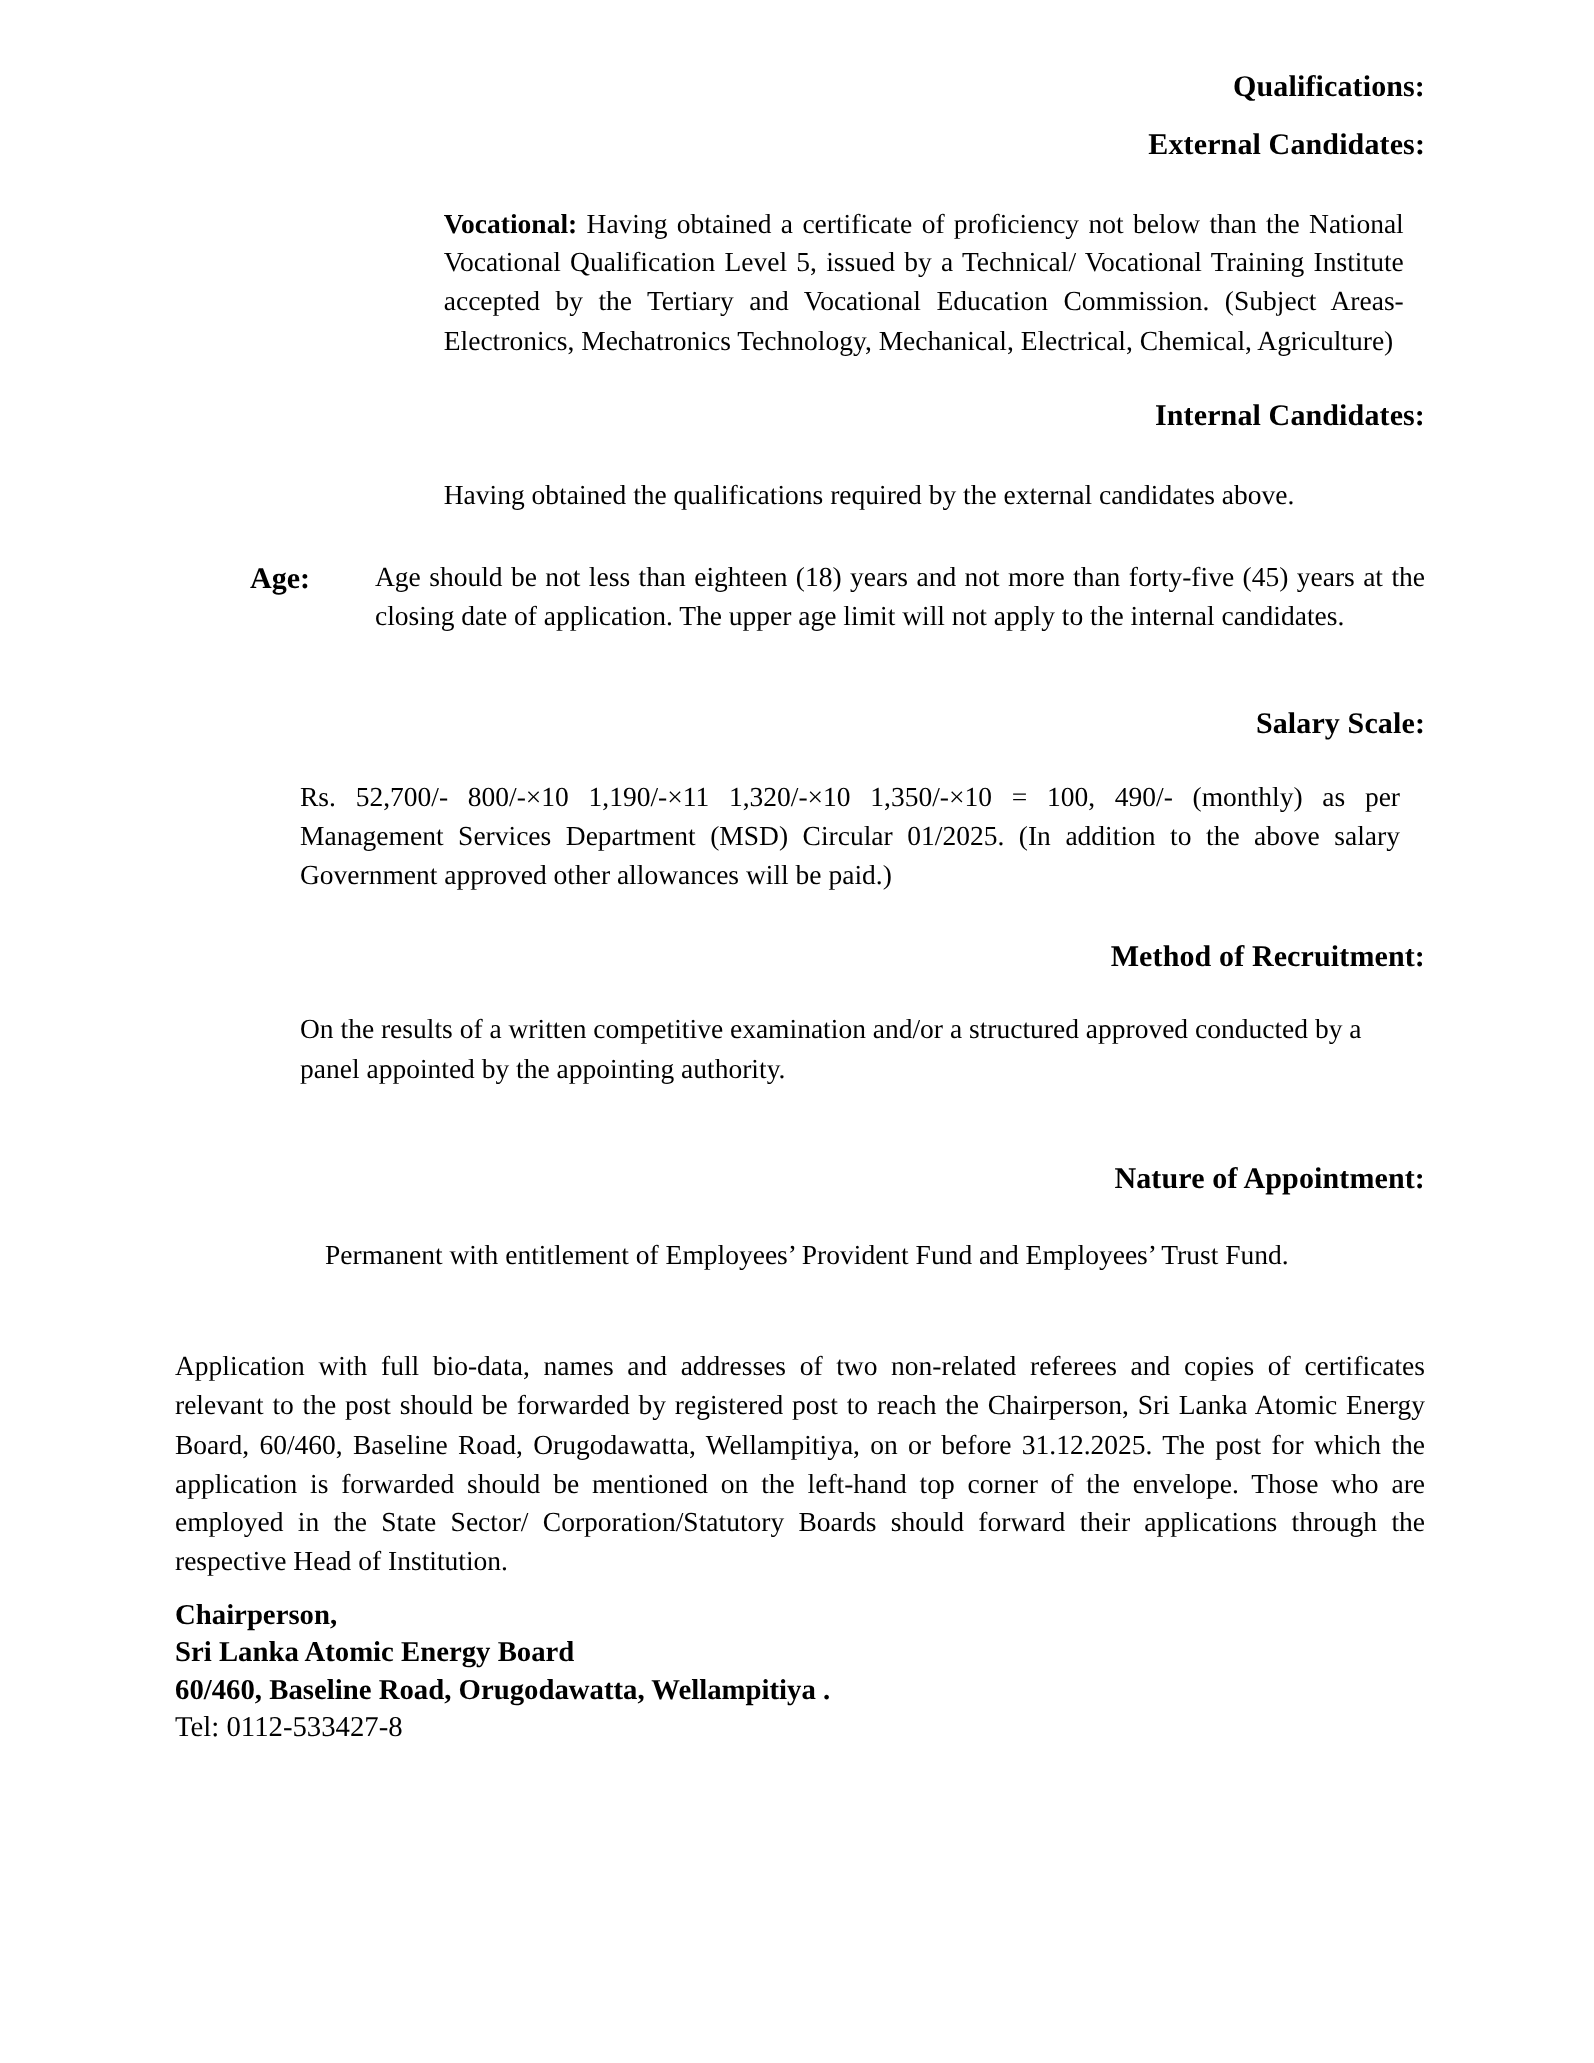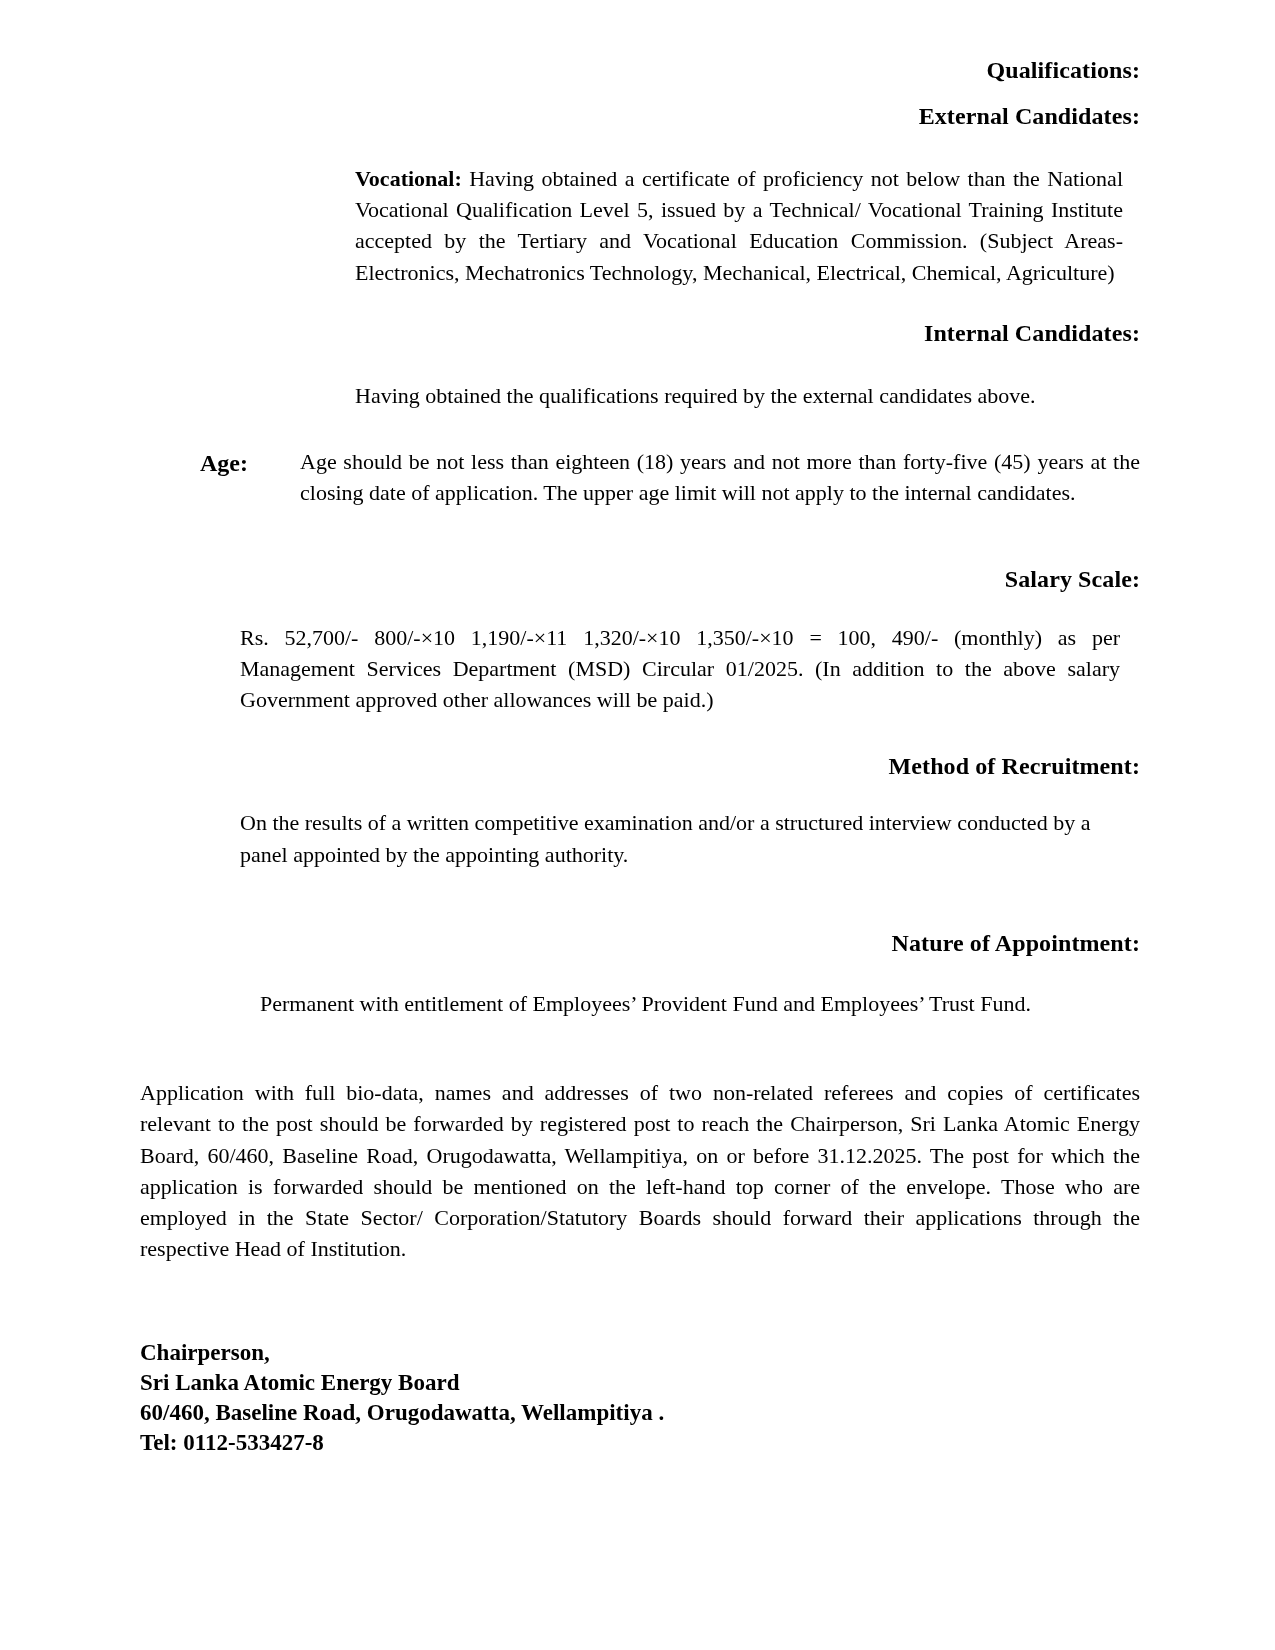--- a/index.html
+++ b/index.html
@@ -82,26 +82,26 @@
   .blk-method-body { margin-top: 26px; margin-left: 100px; width: 880px; }
 
   .blk-nature-h { margin-top: 58px; margin-left: 34px; }
   .blk-nature-body { margin-top: 30px; margin-left: 120px; width: 880px; }
 
   .blk-final { margin-top: 58px; margin-left: 0px; width: 1000px; }
 
   .sign-block {
     position: absolute;
     left: 140px;
-    top: 1338px;
+    top: 1277px;
     font-size: 23px;
     line-height: 1.30;
   }
   .sign-bold { font-weight: bold; }
-  .sign-plain { font-weight: bold; }
+  .sign-plain { font-weight: normal; }
 </style>
 </head>
 <body>
 
 <div class="page">
 
   <div class="body-col">
 
     <div class="h-label lvl1 blk-qual">Qualifications:</div>
 
@@ -120,21 +120,21 @@
       <div class="para age-text">Age should be not less than eighteen (18) years and not more than forty-five (45) years at the closing date of application. The upper age limit will not apply to the internal candidates.</div>
     </div>
 
 
     <div class="h-label blk-salscale-h">Salary Scale:</div>
 
     <div class="para blk-salscale-body">Rs. 52,700/- 800/-×10 1,190/-×11 1,320/-×10 1,350/-×10 = 100, 490/- (monthly) as per Management Services Department (MSD) Circular 01/2025. (In addition to the above salary Government approved other allowances will be paid.)</div>
 
     <div class="h-label blk-method-h">Method of Recruitment:</div>
 
-    <div class="para para-left blk-method-body">On the results of a written competitive examination and/or a structured interview conducted by a panel appointed by the appointing authority.</div>
+    <div class="para para-left blk-method-body">On the results of a written competitive examination and/or a structured approved conducted by a panel appointed by the appointing authority.</div>
 
     <div class="h-label blk-nature-h">Nature of Appointment:</div>
 
     <div class="para para-left blk-nature-body">Permanent with entitlement of Employees’ Provident Fund and Employees’ Trust Fund.</div>
 
     <div class="para blk-final">Application with full bio-data, names and addresses of two non-related referees and copies of certificates relevant to the post should be forwarded by registered post to reach the Chairperson, Sri Lanka Atomic Energy Board, 60/460, Baseline Road, Orugodawatta, Wellampitiya, on or before 31.12.2025. The post for which the application is forwarded should be mentioned on the left-hand top corner of the envelope.  Those who are employed in the State Sector/ Corporation/Statutory Boards should forward their applications through the respective Head of Institution.</div>
 
   </div>
 
   <div class="sign-block">

